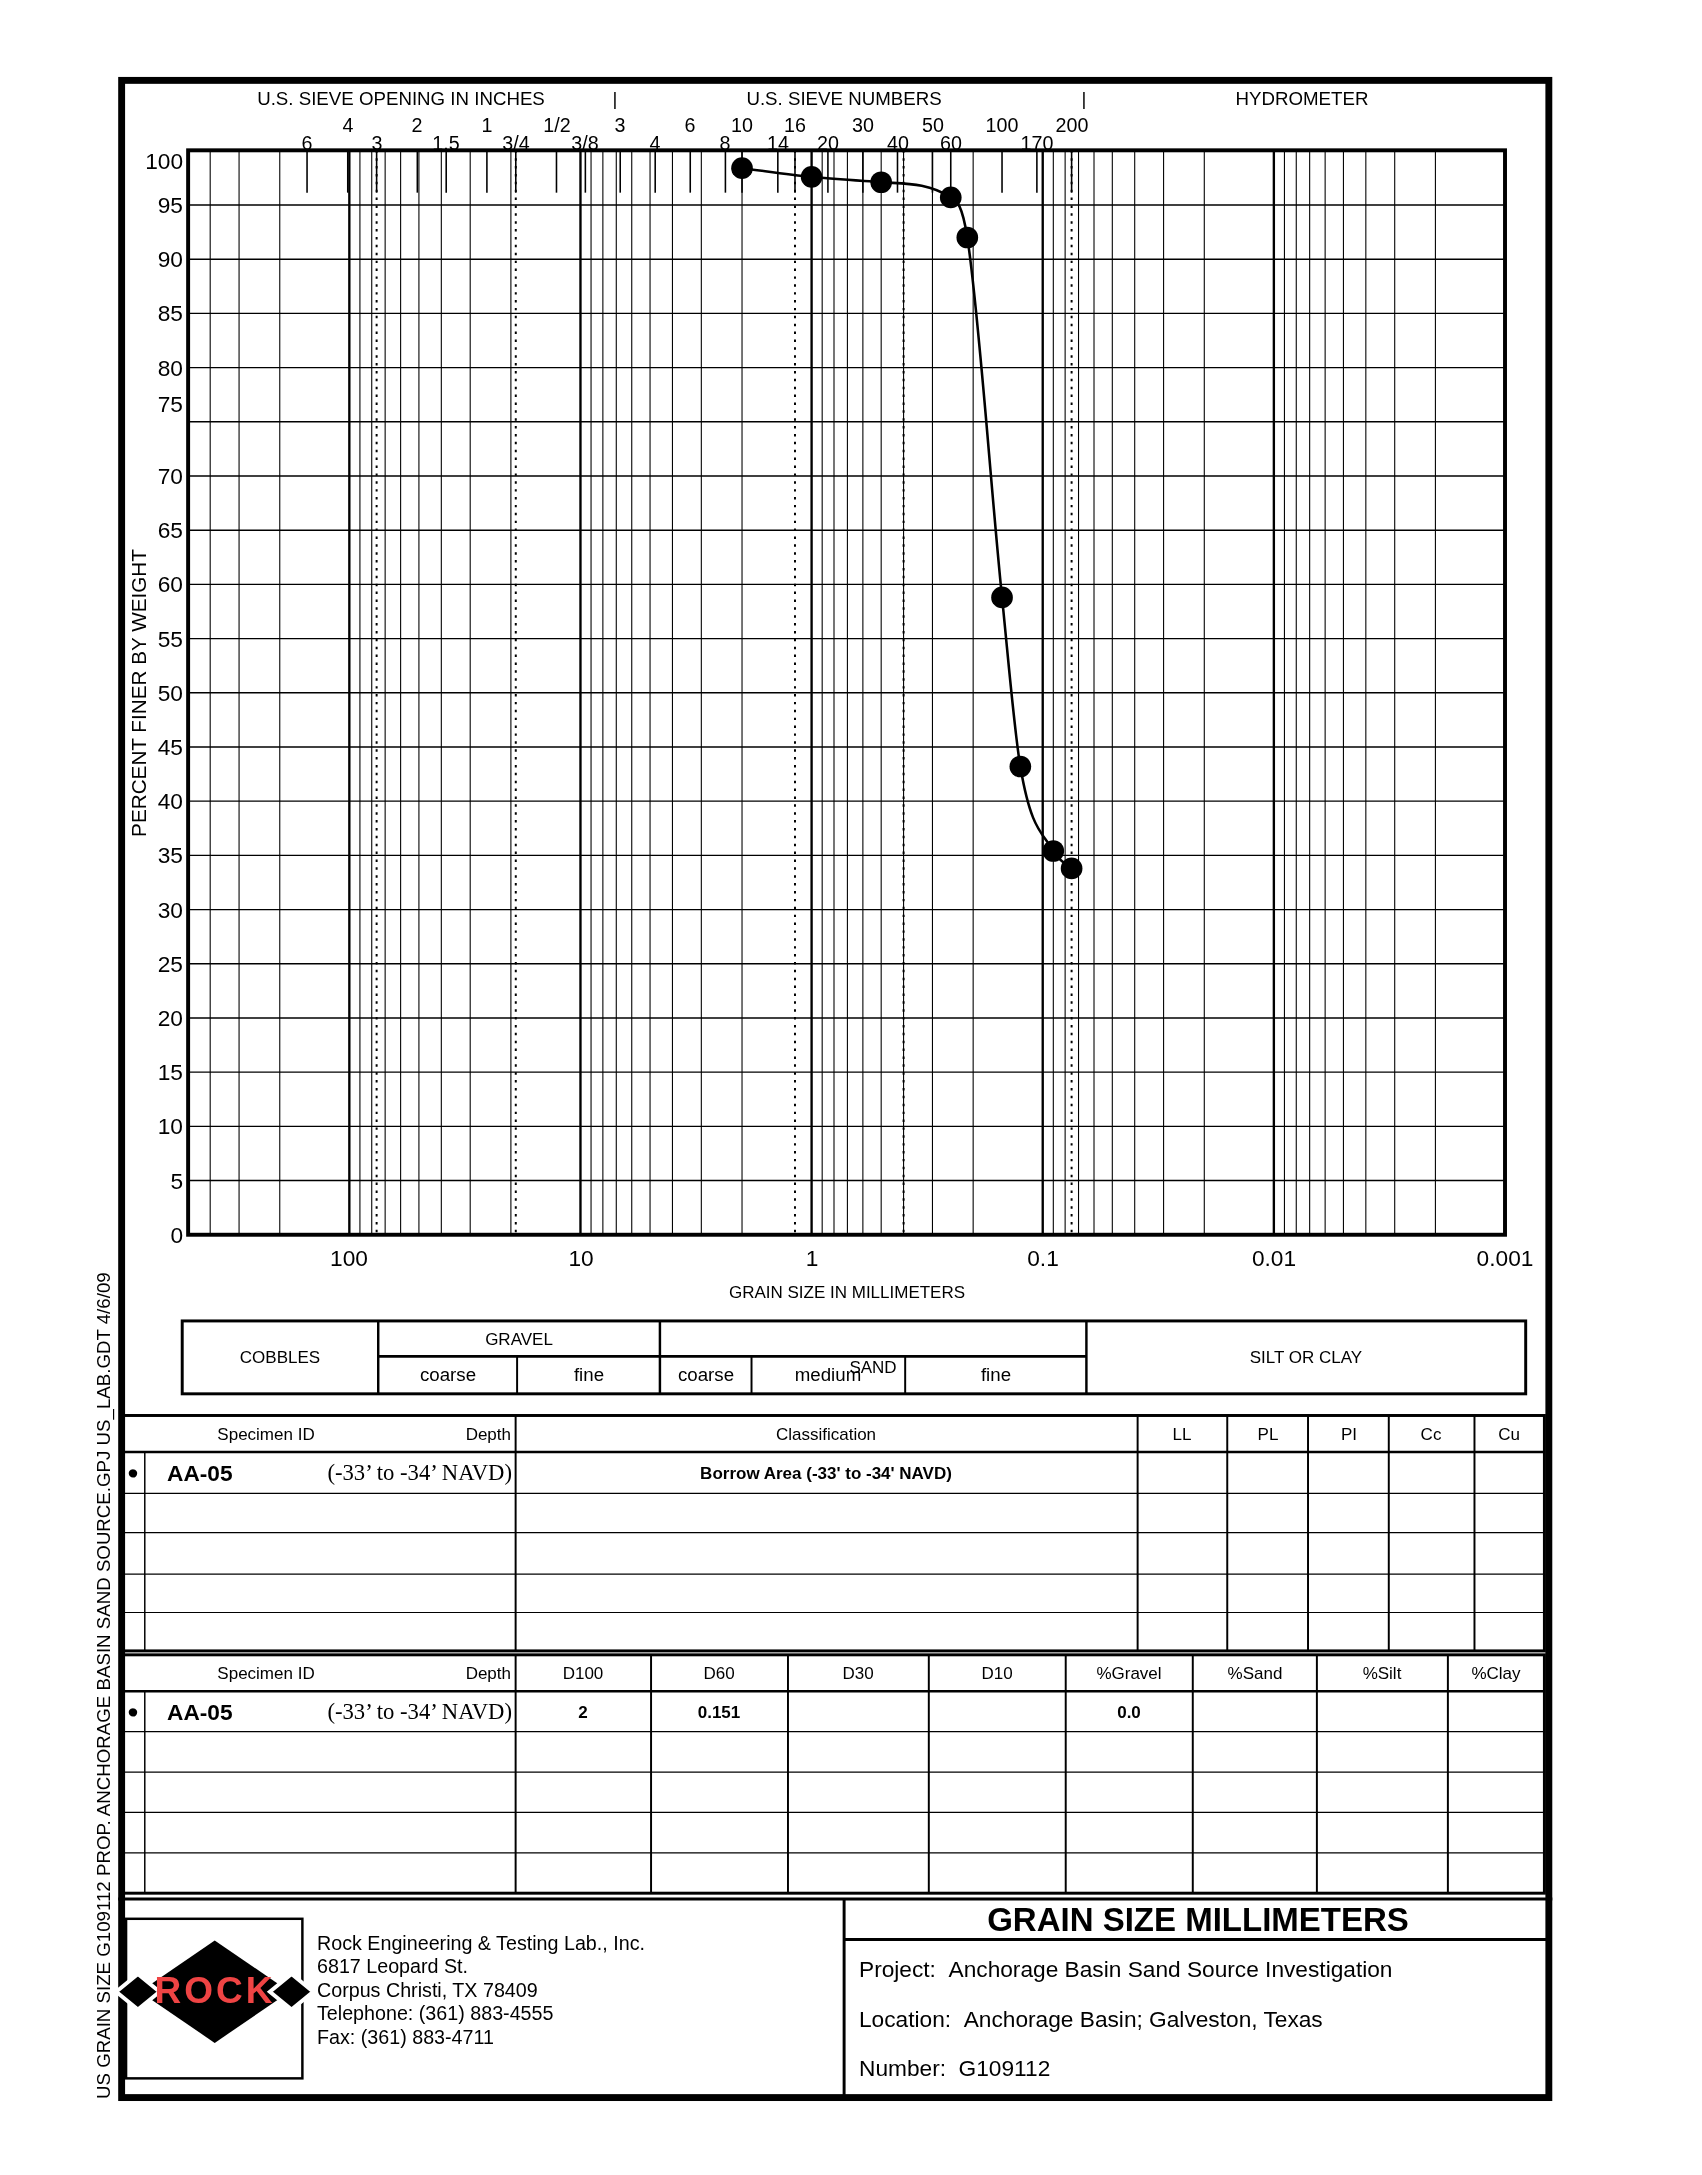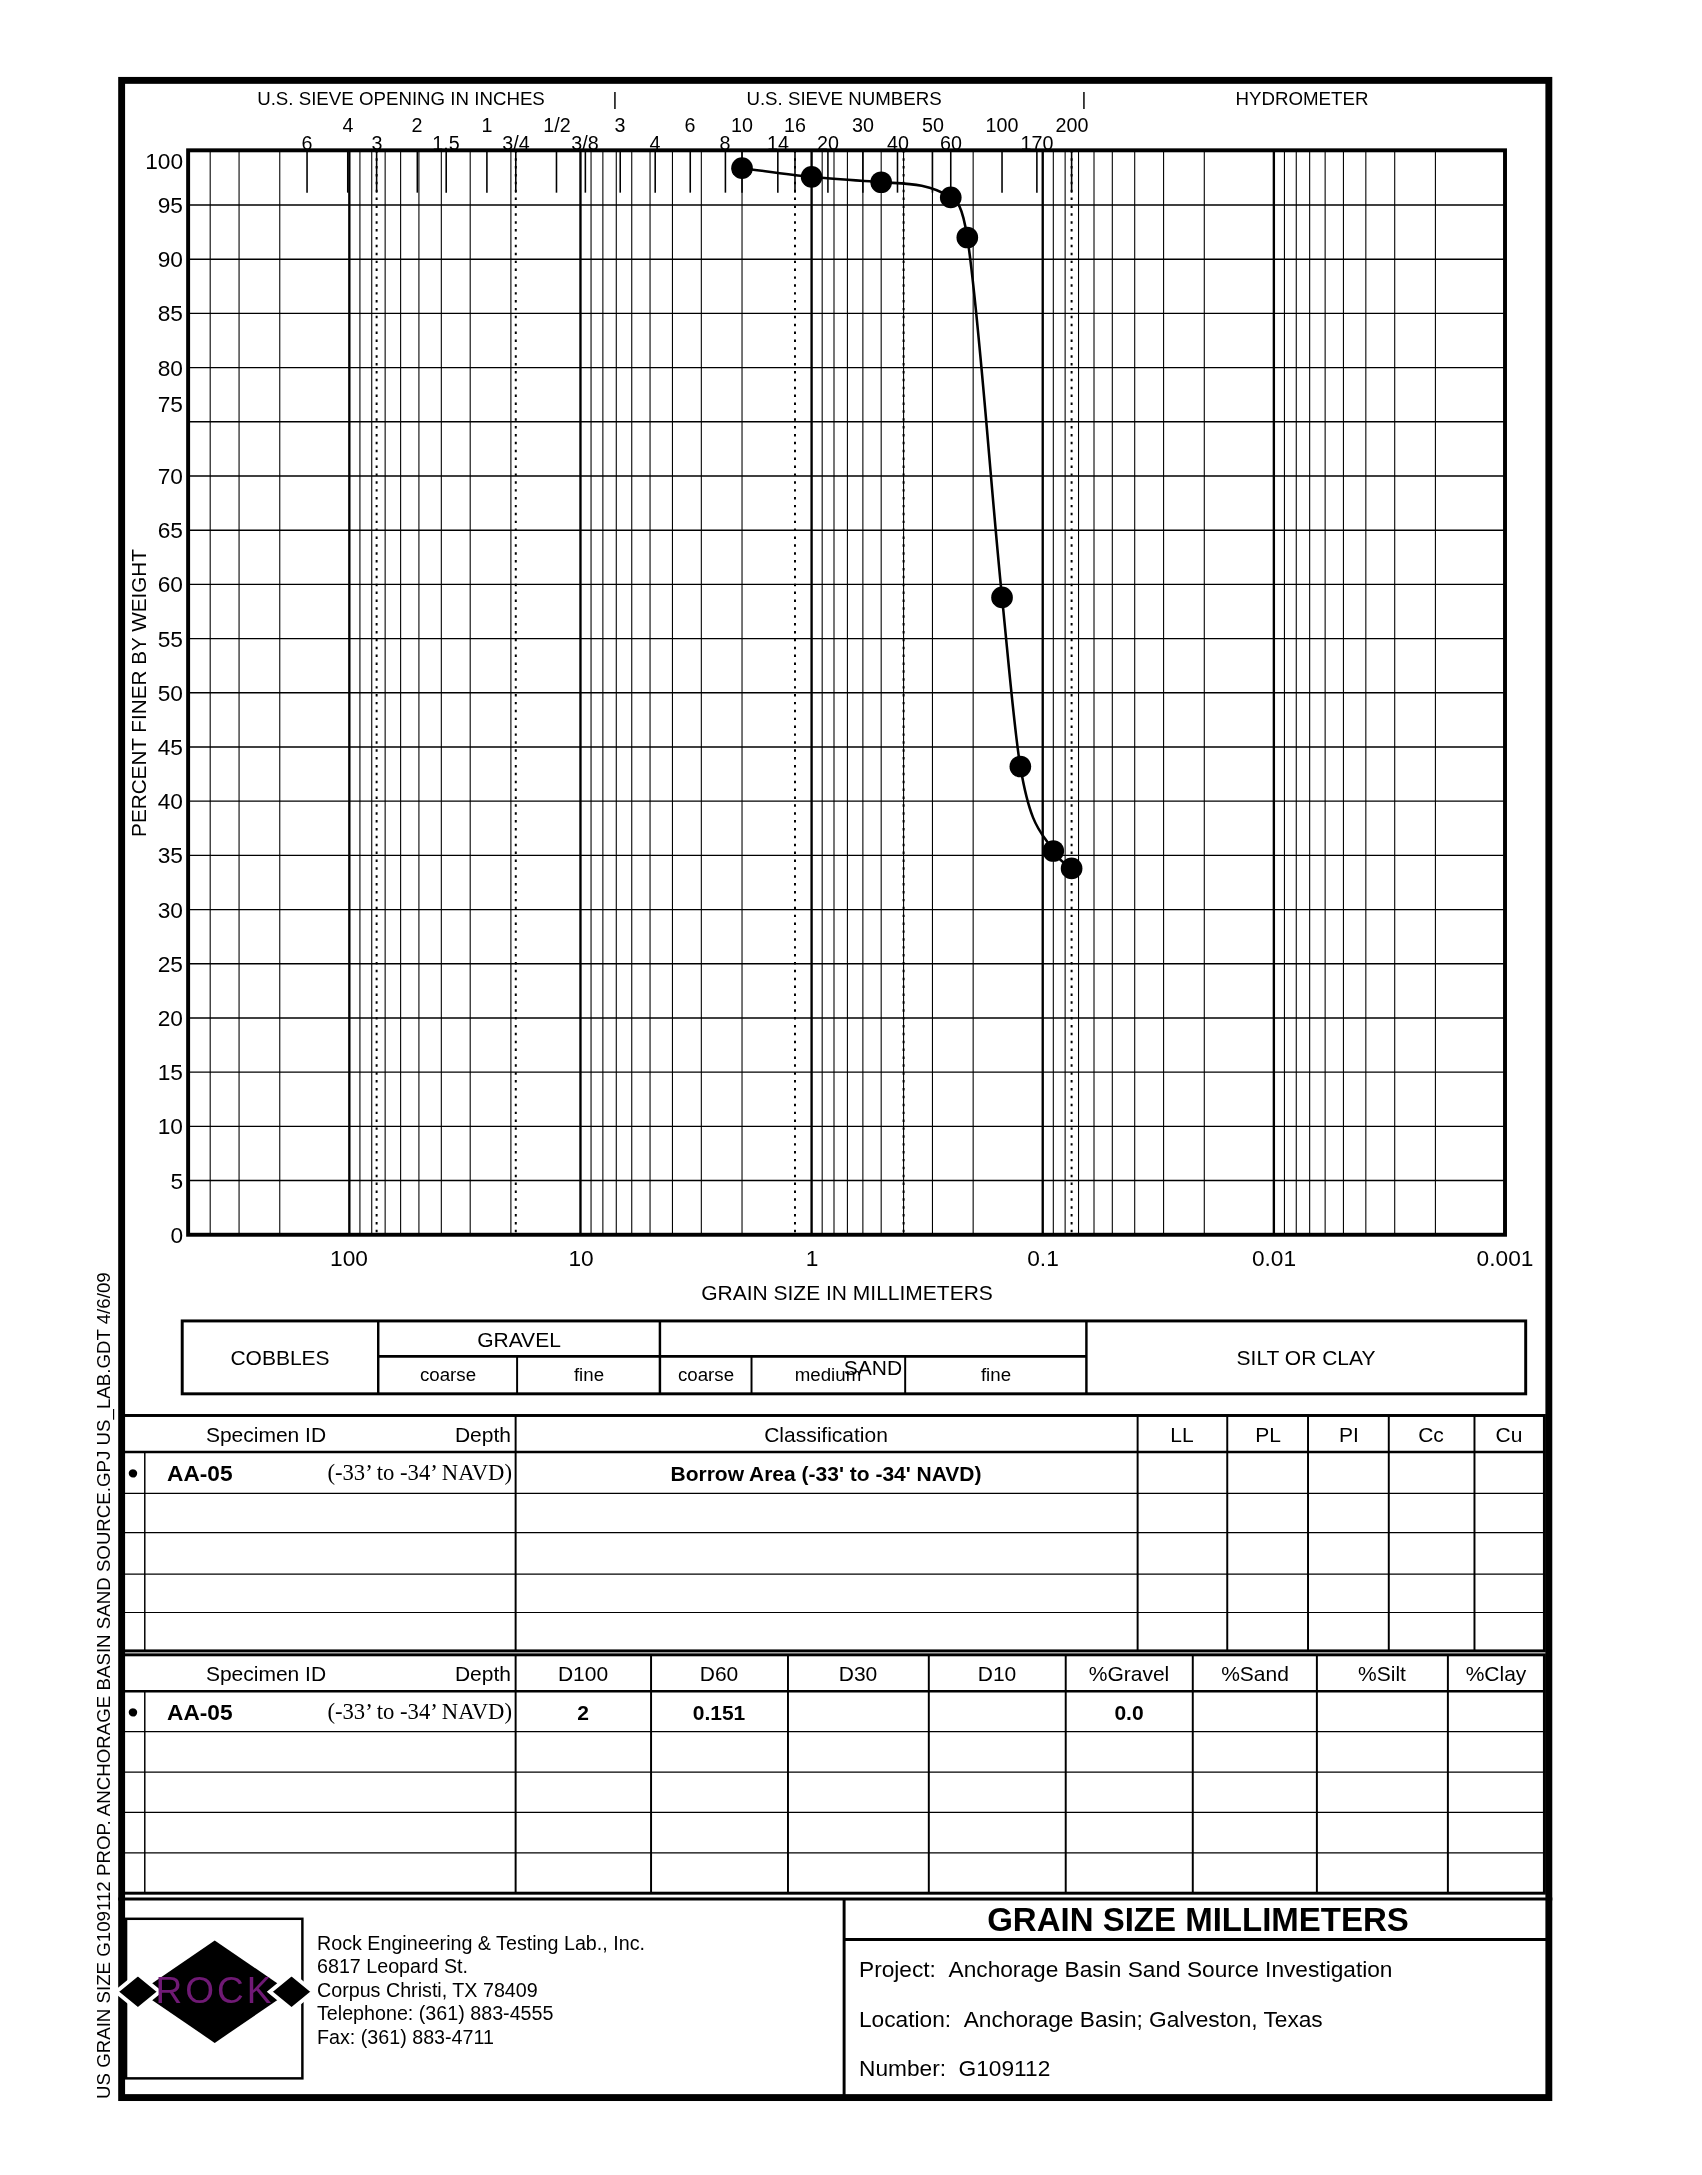--- a/index.html
+++ b/index.html
@@ -5,23 +5,23 @@
   html,body{margin:0;padding:0;background:#fff;}
   #page{position:relative;width:1702px;height:2175px;background:#fff;overflow:hidden;
         font-family:"Liberation Sans",sans-serif;color:#000;}
   .txt{position:absolute;white-space:nowrap;transform:translate(-50%,-50%);line-height:1;}
   .txt.left{transform:translate(0,-50%);}
   .txt.right{transform:translate(-100%,-50%);}
   .rot{position:absolute;white-space:nowrap;transform-origin:0 0;transform:rotate(-90deg);line-height:1;}
   .b{font-weight:bold;}
   .serif{font-family:"Liberation Serif",serif;}
   svg{position:absolute;left:0;top:0;}
-  .f19{font-size:18.7px;} .f20{font-size:19.7px;} .f21{font-size:20.7px;} .f22{font-size:21px;text-align:center;}
+  .f19{font-size:18.7px;} .f20{font-size:19.7px;} .f21{font-size:20.7px;} .f22{font-size:17px;text-align:center;}
   .f23{font-size:22.7px;} .f34{font-size:33px;}
-  #logo-text{position:absolute;color:#701a75;font-weight:normal;font-size:37px;letter-spacing:3px;
+  #logo-text{position:absolute;color:#ef4444;font-weight:bold;font-size:37px;letter-spacing:3px;
              transform:translate(-50%,-50%);}
 </style>
 </head>
 <body>
 
 <div id="page">
 
   <svg id="overlay" width="1702" height="2175" viewBox="0 0 1728 2208">
       <rect x="123.5" y="81.5" width="1449" height="2048" fill="none" stroke="#000" stroke-width="7"></rect>
       <line x1="284.0403012174902" y1="152.5" x2="284.0403012174902" y2="1253.5" stroke="#000" stroke-width="1.1"></line>

